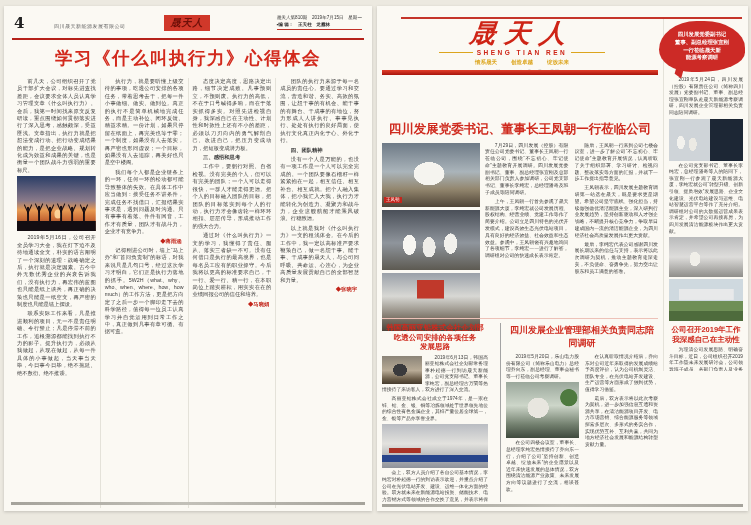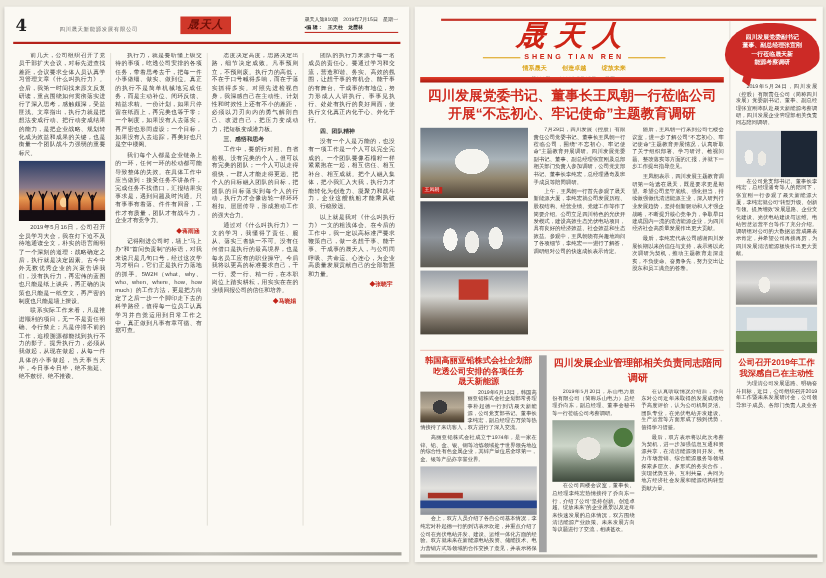--- a/index.html
+++ b/index.html
@@ -41,21 +41,21 @@
   .rp-issue{margin-top:3px;font-size:4.2px;color:#948f86;letter-spacing:.5px;}
   .rp-bubble{position:absolute;top:15px;right:3px;width:86px;height:51px;background:#cc2a26;
     border-radius:48% 52% 58% 42% / 62% 58% 42% 48%;color:#fff;font-size:5.4px;font-weight:bold;
     line-height:7.6px;display:flex;flex-direction:column;align-items:center;justify-content:center;
     text-align:center;z-index:2;}
   .rp-bubble:after{content:"";position:absolute;left:16px;bottom:-4px;width:8px;height:8px;
     background:#cc2a26;transform:rotate(35deg) skew(20deg);}
   .rp-redbar{position:absolute;top:64px;left:5px;width:276px;height:5px;
     background:linear-gradient(180deg,#e2402c,#a8150c);}
   .rp-main{position:absolute;top:74px;left:5px;width:276px;height:234px;}
-  .rp-main-hl{text-align:center;font-size:12.5px;font-weight:bold;color:#cf2a1e;line-height:15.5px;margin-bottom:5px;}
+  .rp-main-hl{text-align:center;font-size:12.5px;font-weight:bold;color:#cf2a1e;line-height:15.5px;margin-bottom:5px;margin-top:42px;}
   .rp-main-body{display:flex;gap:5px;height:195px;overflow:hidden;}
   .rp-photos{width:98px;flex:none;}
   .rp-photos .photo{margin-bottom:3px;}
   .ph-meet1{height:64px;background:
     radial-gradient(ellipse 26% 30% at 48% 48%,#f5f4ef 60%,rgba(0,0,0,0) 61%),
     linear-gradient(180deg,#6e7a86 0%,#aab4ba 45%,#93876f 72%,#4e4336 100%);}
   .ph-label{position:absolute;left:2px;bottom:4px;background:#c4261d;color:#fff;font-size:4.5px;
     line-height:6px;padding:0 2px;}
   .ph-meet2{height:60px;background:
     radial-gradient(ellipse 11% 28% at 28% 58%,#f7f6f2 60%,rgba(0,0,0,0) 61%),
@@ -64,21 +64,21 @@
     linear-gradient(180deg,#4a4f58 0%,#8f959c 55%,#5d5a52 100%);}
   .ph-meet3{height:58px;background-image:
     linear-gradient(#c0392b,#c0392b),
     linear-gradient(180deg,#9aa0a8,#d8d8d4 40%,#7d7468 78%,#4c463c);
     background-size:28% 32%,100% 100%;background-position:50% 20%,0 0;background-repeat:no-repeat;}
   .rp-main-cols{flex:1;display:flex;gap:6px;}
   .rp-main-col{flex:1;font-size:4.9px;line-height:6.8px;color:#3b3b3b;text-align:justify;overflow:hidden;}
   .rp-main-col p{margin:0 0 2px;text-indent:2em;}
   .rp-subrowwrap{position:absolute;top:312px;left:5px;width:276px;height:184px;
     border-top:1px solid #edc2b8;padding-top:4px;display:flex;box-sizing:border-box;}
-  .rp-korea{width:106px;flex:none;padding-right:2px;border-right:7px solid #a3a3a3;overflow:hidden;}
+  .rp-korea{width:106px;flex:none;padding-right:12px;border-right:1px solid #a3a3a3;overflow:hidden;}
   .rp-korea-hl{font-size:7.5px;font-weight:bold;color:#cf2a1e;text-align:center;line-height:9.5px;margin-bottom:3px;}
   .rp-korea-body{font-size:4.8px;line-height:6.6px;color:#3b3b3b;text-align:justify;}
   .rp-korea-body p{margin:0 0 2px;text-indent:2em;}
   .ph-korea-small{float:left;width:40px;height:28px;margin:1px 3px 1px 0;background:
     radial-gradient(ellipse 28% 36% at 45% 50%,#3a3a3c 60%,rgba(0,0,0,0) 61%),
     linear-gradient(180deg,#8b8478,#b8ab96 52%,#6b5d49 82%,#473c2e);}
   .ph-korea-wide{width:100%;height:44px;margin:2px 0;background-image:
     linear-gradient(#27458c,#27458c),linear-gradient(#a93226,#a93226),
     linear-gradient(180deg,#b9bcc2,#e3e2de 45%,#8e929a);
     background-size:100% 16%,30% 12%,100% 100%;background-position:0 82%,10% 62%,0 0;background-repeat:no-repeat;}
@@ -122,20 +122,21 @@
   <div class="lp-header">
     <div class="lp-num">4</div>
     <div class="lp-company">四川晟天新能源发展有限公司</div>
     <div class="lp-logo">晟天人</div>
     <div class="lp-issue">
       <div>晟天人第810期　2019年7月15日　星期一</div>
       <div class="ed">▪编 辑：　王天柱　龙霞林</div>
     </div>
   </div>
   <div class="lp-rule"></div>
+  <div class="lp-headline">学习《什么叫执行力》心得体会</div>
   <div class="lp-cols">
     <div class="lp-col">
       <p>前几天，公司组织召开了党员干部扩大会议，对标先进查找差距，会议要求全体人员认真学习管理文章《什么叫执行力》。会后，我第一时间找来原文反复研读，重点围绕如何贯彻落实进行了深入思考，感触颇深，受益匪浅。文章指出，执行力就是把想法变成行动、把行动变成结果的能力，是把企业战略、规划转化成为效益和成果的关键，也是衡量一个团队战斗力强弱的重要标尺。</p>
       <div class="photo photo-sunset">
         <svg viewBox="0 0 100 55" preserveAspectRatio="none">
           <defs>
             <linearGradient id="sky" x1="0" y1="0" x2="0" y2="1">
               <stop offset="0" stop-color="#2a3d66"></stop>
                 <stop offset="0.45" stop-color="#8a7a8a"></stop>
               <stop offset="0.62" stop-color="#e89a52"></stop>
@@ -227,21 +228,20 @@
     <span>四川发展党委副书记</span>
     <span>董事、副总经理张宜刚</span>
     <span>一行莅临晟天新</span>
     <span>能源考察调研</span>
   </div>
   <div class="rp-redbar"></div>
 
   <div class="rp-main">
     <div class="rp-main-hl">
       <div>四川发展党委书记、董事长王凤朝一行莅临公司</div>
-      <div>开展“不忘初心、牢记使命”主题教育调研</div>
     </div>
     <div class="rp-main-body">
       <div class="rp-photos">
         <div class="photo ph-meet1">
           <span class="ph-label">王凤朝</span>
         </div>
         <div class="photo ph-meet2"></div>
         <div class="photo ph-meet3"></div>
       </div>
       <div class="rp-main-cols">
@@ -256,21 +256,21 @@
         </div>
       </div>
     </div>
   </div>
 
   <div class="rp-subrowwrap">
     <div class="rp-korea">
       <div class="rp-korea-hl">
         <div>韩国高丽亚铅株式会社企划部</div>
         <div>吃透公司安排的各项任务</div>
-        <div>晟天新能源</div>
+        <div>发展思路</div>
       </div>
       <div class="rp-korea-body">
         <span class="photo ph-korea-small"></span>
         <p>2019年6月13日，韩国高丽亚铅株式会社企划部常务理事朴起德一行到访晟天新能源，公司党支部书记、董事长李纯宏，副总经理古万荣等热情接待了来访客人，双方进行了深入交流。</p>
         <p>高丽亚铅株式会社成立于1974年，是一家在锌、铅、金、银、铜等冶炼领域处于世界领先地位的综合性有色金属企业，其锌产量位居全球第一，金、银等产品亦享誉业界。</p>
         <div class="photo ph-korea-wide"></div>
         <p>会上，双方人员介绍了各自公司基本情况，李纯宏对朴起德一行的到访表示欢迎，并重点介绍了公司在光伏电站开发、建设、运维一体化方面的经验。双方就未来在新能源电站投资、储能技术、电力营销方式等领域的合作交换了意见，并表示将保持密切沟通，争取早日达成务实合作成果。</p>
       </div>
     </div>
     <div class="rp-leshan">

